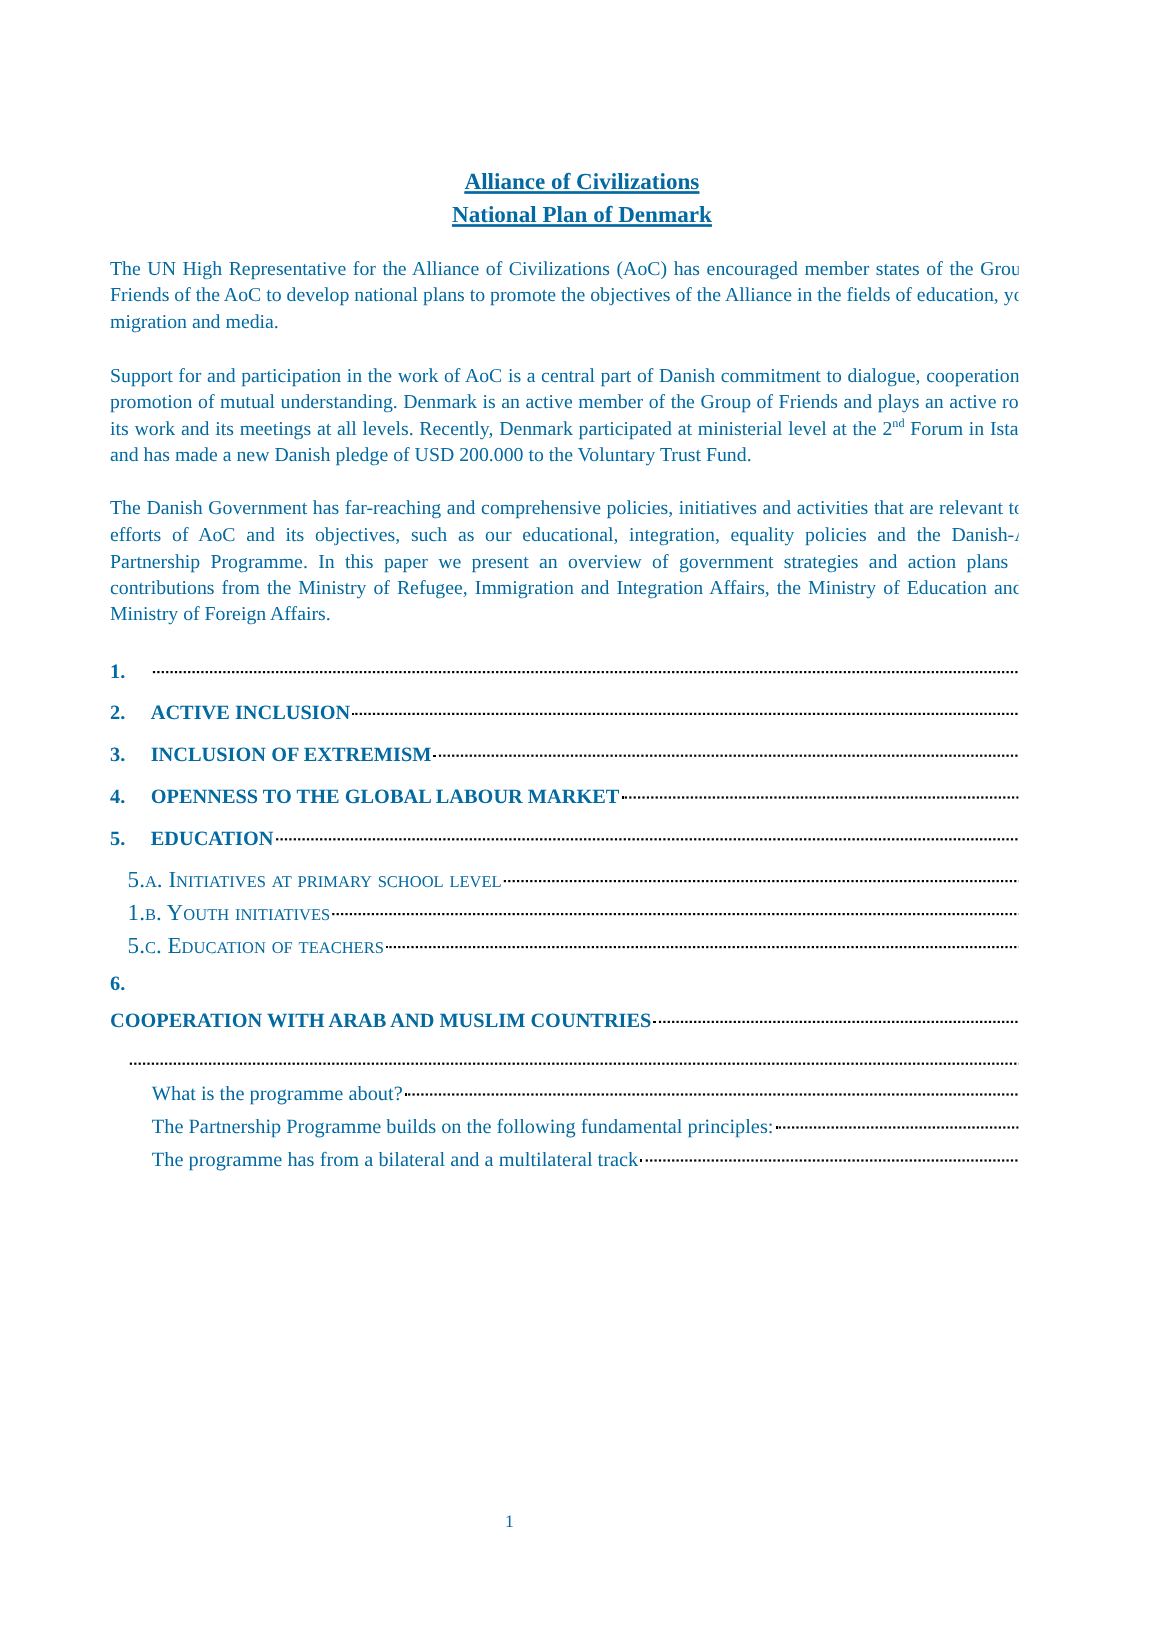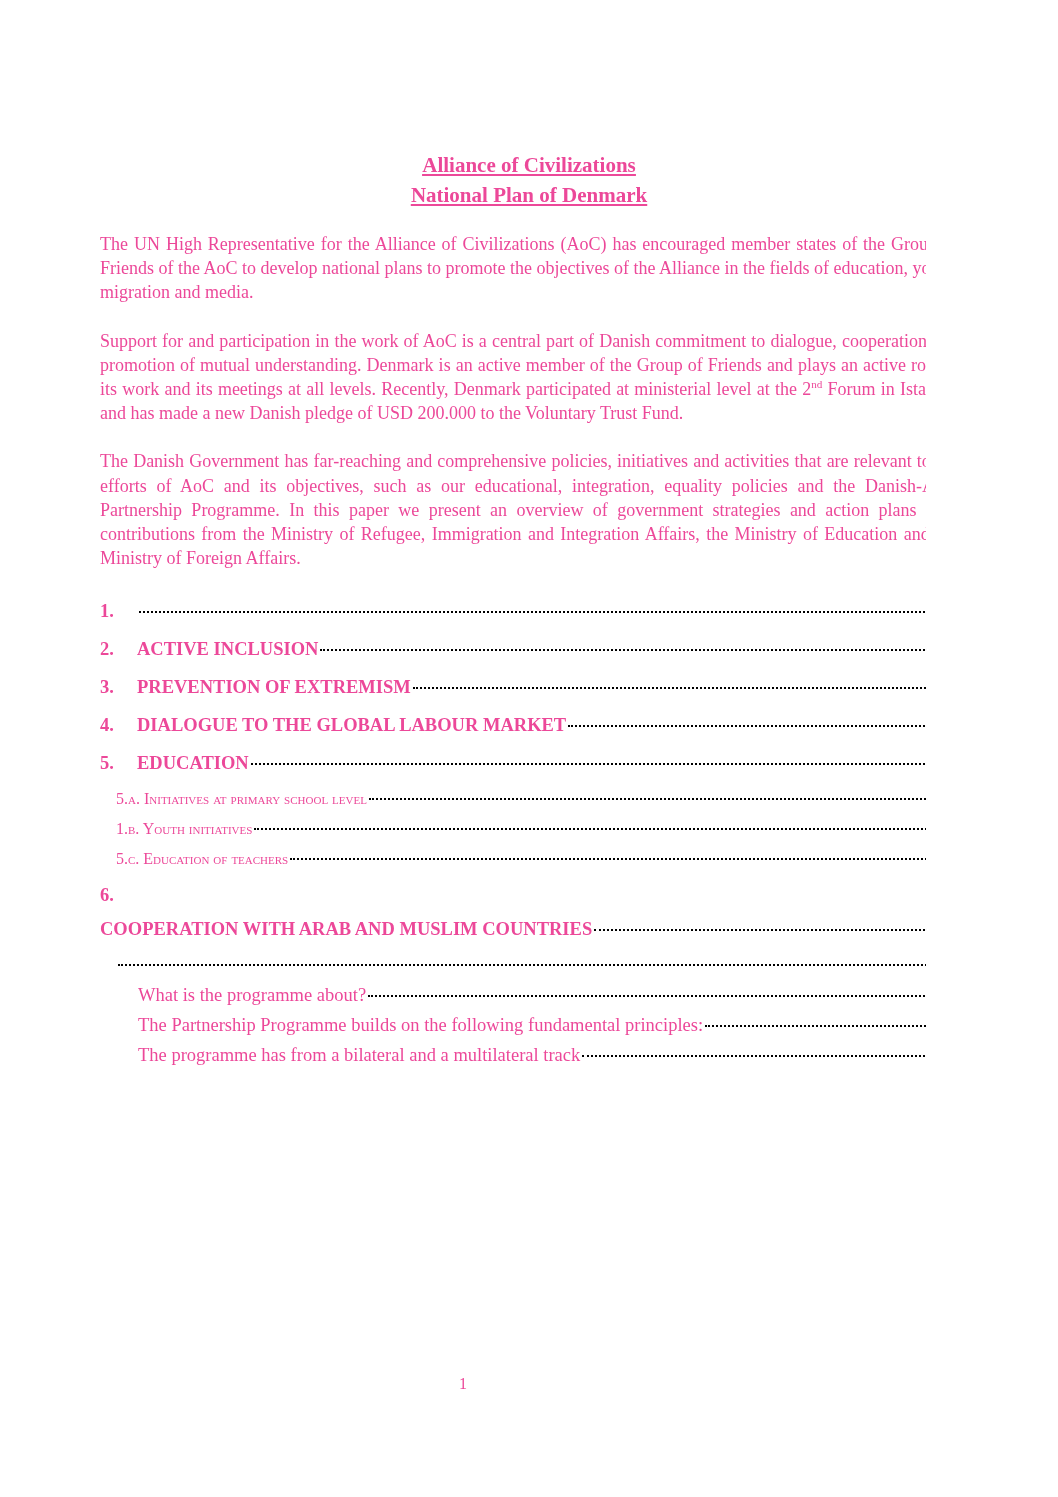--- a/index.html
+++ b/index.html
@@ -2,21 +2,21 @@
 <html><head>
 <meta charset="utf-8">
 <style>
   html, body { margin: 0; padding: 0; background: #ffffff; }
   .page {
     position: relative;
     width: 926px;
     height: 1497px;
     background: #ffffff;
     font-family: "Liberation Serif", serif;
-    color: #ec4899;
+    color: #0369a1;
     overflow: hidden;
   }
   .content {
     position: absolute;
     left: 100px;
     top: 150px;
     width: 858px;
   }
   .doc-title {
     text-align: center;
@@ -46,21 +46,21 @@
   .toc-row.l1 {
     font-weight: bold;
     font-size: 18.5px;
     line-height: 34px;
     margin: 4px 0;
   }
   .toc-row.l1.nolead { margin-bottom: 0; }
   .toc-row.l1.cont  { margin-top: 0; }
   .toc-row.l2 {
     font-variant: small-caps;
-    font-size: 16px;
+    font-size: 21px;
     line-height: 30px;
     margin: 0 0 0 16px;
     text-align: center;
   }
   .toc-row.l3 {
     font-size: 18.5px;
     line-height: 30px;
     margin: 0 0 0 38px;
     justify-content: space-between;
   }
@@ -112,28 +112,28 @@
 
       <div class="toc-row l1">
         <span class="toc-num">2.</span>
         <span class="toc-text">ACTIVE INCLUSION</span>
         <span class="leader"></span>
         <span class="toc-page">3</span>
       </div>
 
       <div class="toc-row l1">
         <span class="toc-num">3.</span>
-        <span class="toc-text">PREVENTION OF EXTREMISM</span>
+        <span class="toc-text">INCLUSION OF EXTREMISM</span>
         <span class="leader"></span>
         <span class="toc-page">3</span>
       </div>
 
       <div class="toc-row l1">
         <span class="toc-num">4.</span>
-        <span class="toc-text">DIALOGUE TO THE GLOBAL LABOUR MARKET</span>
+        <span class="toc-text">OPENNESS TO THE GLOBAL LABOUR MARKET</span>
         <span class="leader"></span>
         <span class="toc-page">4</span>
       </div>
 
       <div class="toc-row l1">
         <span class="toc-num">5.</span>
         <span class="toc-text">EDUCATION</span>
         <span class="leader"></span>
         <span class="toc-page">5</span>
       </div>

